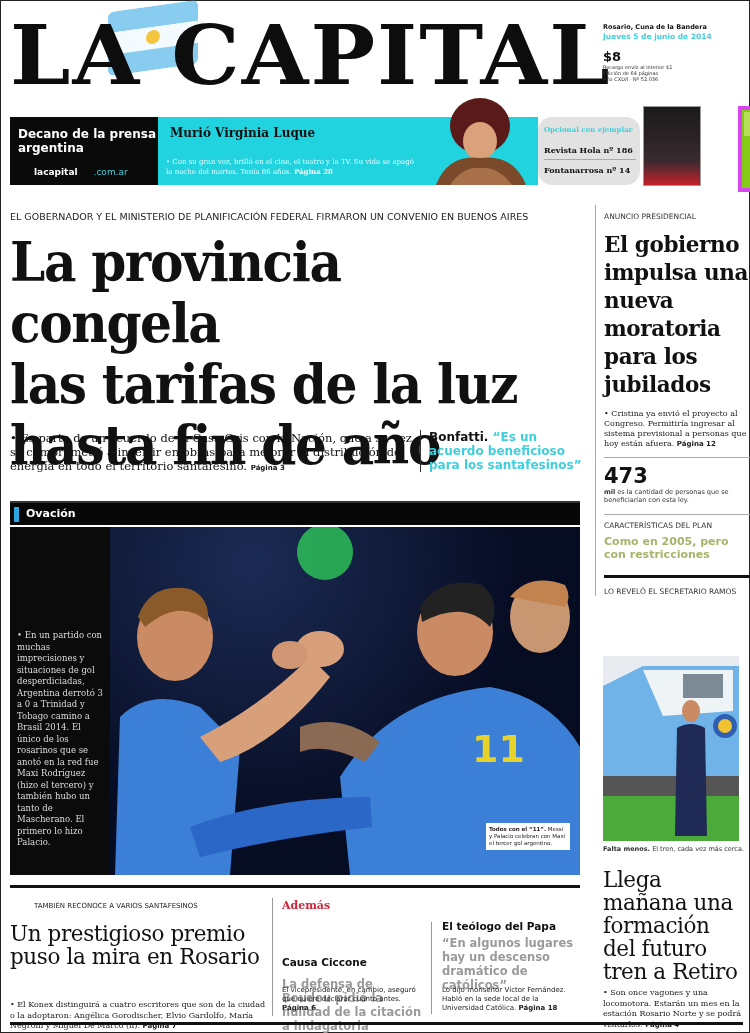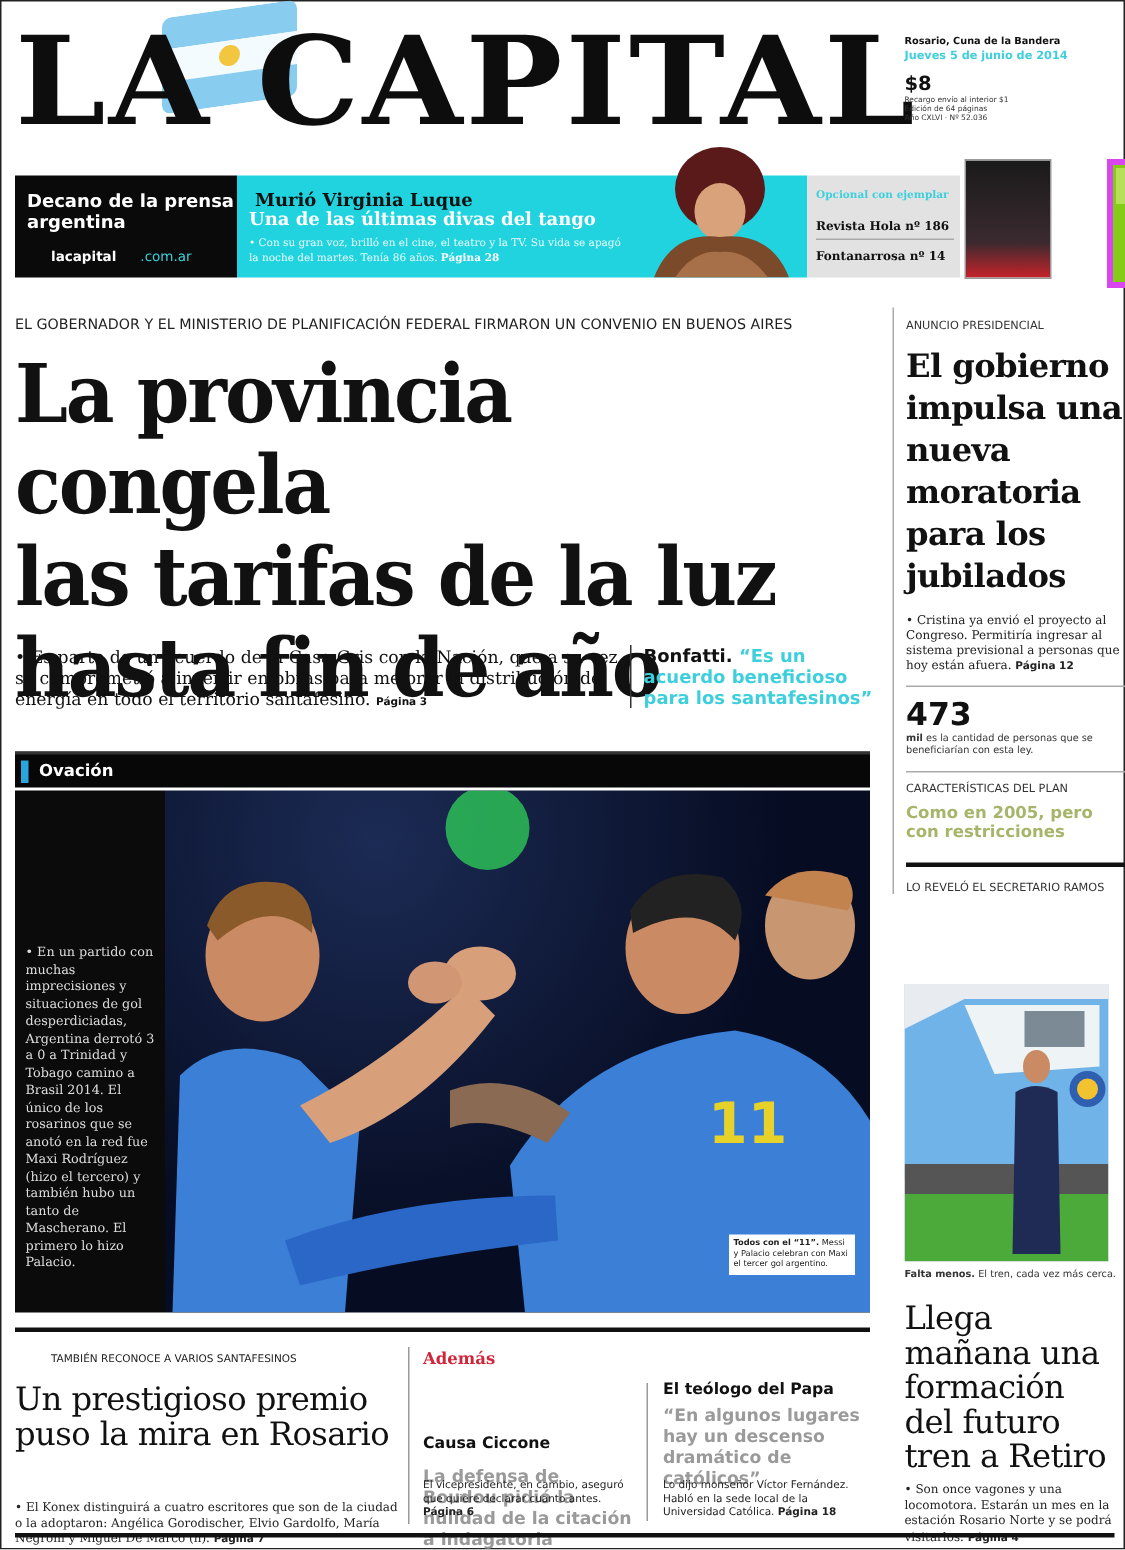--- a/index.html
+++ b/index.html
@@ -20,21 +20,21 @@
   .bn-black{left:10px;top:117px;width:148px;height:68px;background:#0a0a0a;color:#fff;font-family:"DejaVu Sans",sans-serif;}
   .bn-black .t{position:absolute;left:8px;top:10px;font-size:12px;font-weight:bold;line-height:14px;}
   .bn-black .u{position:absolute;left:8px;top:50px;font-size:9px;font-weight:bold;}
   .bn-black .u span{color:#3ecfdc;font-weight:normal;padding-left:16px;}
   .bn-cyan{left:158px;top:117px;width:380px;height:68px;background:#20d3de;}
   .bn-cyan .h1{position:absolute;left:12px;top:9px;font-size:12px;font-weight:bold;color:#111;}
   .bn-cyan .h2{position:absolute;left:8px;top:22px;font-size:12px;font-weight:bold;color:#fff;}
   .bn-cyan .d{position:absolute;left:8px;top:41px;width:255px;font-size:7px;line-height:9px;color:#eafcfd;}
   .bn-cyan .d b{color:#fff;}
   .luque{left:428px;top:96px;width:104px;height:89px;}
-  .bn-grey{left:538px;top:117px;width:102px;height:68px;background:#e2e2e2;}
+  .bn-grey{left:538px;top:117px;width:102px;height:68px;background:#e2e2e2;border-radius:14px;}
   .bn-grey .o{position:absolute;left:6px;top:8px;font-size:7px;color:#3ecfdc;font-weight:bold;}
   .bn-grey .r{position:absolute;left:6px;font-size:8px;font-weight:bold;}
   .bn-grey .sep{position:absolute;left:6px;top:42px;width:92px;height:1px;background:#aaa;}
   .mag1{left:643px;top:106px;width:56px;height:78px;background:linear-gradient(#1a1a1a,#3a2a30 70%,#c4222a);border:1px solid #999;}
   .mag2{left:738px;top:106px;width:40px;height:78px;background:#84cc16;border:4px solid #d946ef;}
   
   .kicker{font-family:"DejaVu Sans",sans-serif;font-size:9.5px;color:#222;}
   .hl{left:10px;top:232px;width:580px;font-size:54px;line-height:61px;font-weight:bold;letter-spacing:-1.5px;transform:scaleX(0.93);transform-origin:left top;}
   .lead{left:10px;top:431px;width:405px;font-size:11.5px;line-height:14px;}
   .pg{font-family:"DejaVu Sans",sans-serif;font-size:7px;font-weight:bold;}
@@ -91,21 +91,20 @@
   <div class="small">Edición de 64 páginas</div>
   <div class="small">Año CXLVI · Nº 52.036</div>
 </div>
 
 <div class="abs bn-black">
   <div class="t">Decano de la prensa argentina</div>
   <div class="u"><span style="color:#fff;font-weight:bold">lacapital</span><span>.com.ar</span></div>
 </div>
 <div class="abs bn-cyan">
   <div class="h1">Murió Virginia Luque</div>
-  <div class="h2">Una de las últimas divas del tango</div>
   <div class="d"><span>• Con su gran voz, brilló en el cine, el teatro y la TV. Su vida se apagó la noche del martes. Tenía 86 años.</span> <b>Página 28</b></div>
 </div>
 <svg class="abs luque" viewBox="0 0 104 89">
   <ellipse cx="52" cy="30" rx="30" ry="28" fill="#5a1a1a"></ellipse>
   <ellipse cx="52" cy="45" rx="17" ry="19" fill="#d9a27a"></ellipse>
   <path d="M8 89 Q20 58 52 62 Q86 58 98 89Z" fill="#7a4a2a"></path>
   <path d="M22 89 Q35 70 52 72 Q70 70 84 89Z" fill="#a77048"></path>
 </svg>
 <div class="abs bn-grey">
   <div class="o">Opcional con ejemplar</div>

